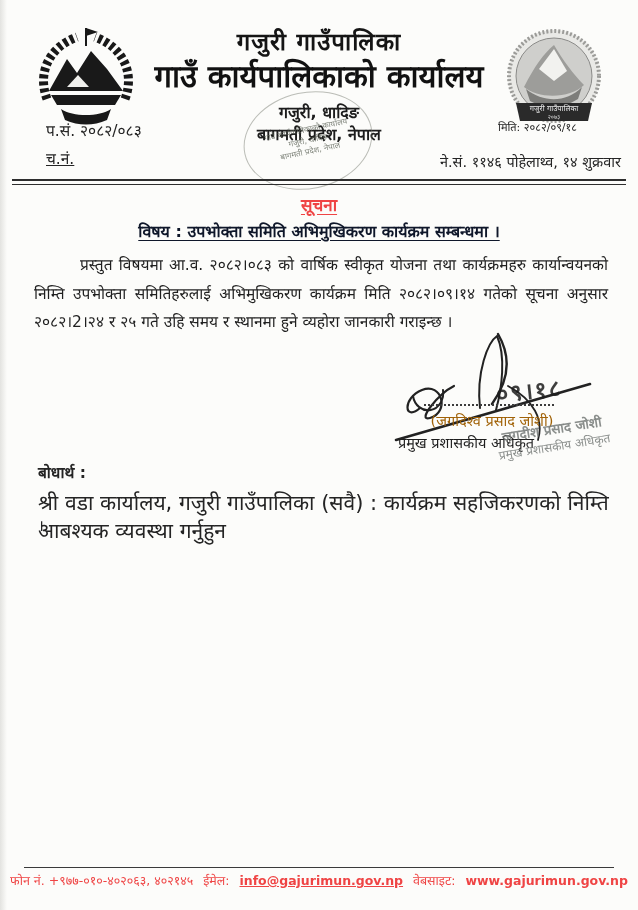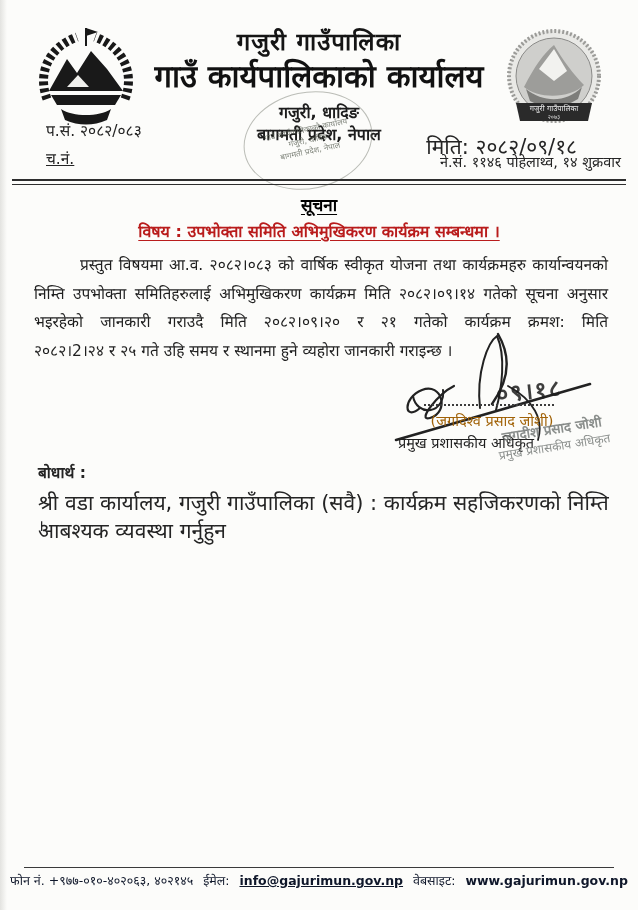--- a/index.html
+++ b/index.html
@@ -17,40 +17,40 @@
   .abs{position:absolute;}
   .ctr{left:0;right:0;text-align:center;}
 
   
   .muni-name{top:24px;font-size:24px;font-weight:bold;color:#151515;letter-spacing:1px;}
   .office-name{top:54px;font-size:31px;font-weight:bold;color:#111;}
   .addr1{top:101px;font-size:16px;font-weight:bold;color:#1c1c1c;}
   .addr2{top:123px;font-size:16px;font-weight:bold;color:#1c1c1c;}
   .ref-no{left:46px;top:119px;font-size:15.5px;}
   .ch-no{left:46px;top:147px;font-size:15.5px;text-decoration:underline;}
-  .date-line{right:61px;top:132px;font-size:21px;}
+  .date-line{right:61px;top:119px;font-size:11px;}
   .ns-line{right:17px;top:151px;font-size:14.5px;text-align:center;}
   .double-rule{
     left:12px;right:12px;top:179px;height:3px;
     border-top:2.5px solid #2e2e2e;border-bottom:1.2px solid #2e2e2e;
   }
   .emblem-left{left:33px;top:25px;width:106px;height:102px;}
   .seal-right{left:504px;top:27px;width:100px;height:104px;}
   .round-stamp{
     left:243px;top:92px;width:130px;height:97px;
     border:1.5px solid rgba(108,114,102,0.45);border-radius:50%;
     transform:rotate(-12deg);
     display:flex;flex-direction:column;justify-content:center;align-items:center;
     font-size:8px;line-height:11px;color:rgba(92,99,88,0.8);text-align:center;
     padding:4px;box-sizing:border-box;
   }
 
   
-  .notice-title{top:193px;font-size:17px;font-weight:bold;text-decoration:underline;text-underline-offset:3px;color:#000000;}
-  .subject{top:220px;font-size:16px;font-weight:bold;text-decoration:underline;text-underline-offset:3px;color:#b91c1c;}
+  .notice-title{top:193px;font-size:17px;font-weight:bold;text-decoration:underline;text-underline-offset:3px;color:#ef4444;}
+  .subject{top:220px;font-size:16px;font-weight:bold;text-decoration:underline;text-underline-offset:3px;color:#0f172a;}
   .body-block{left:34px;top:251px;width:574px;font-size:15.5px;line-height:28.5px;color:#1f1f1f;}
   .body-line.just{text-align:justify;text-align-last:justify;}
   .body-line.first{padding-left:46px;}
 
   
   .pen-svg{left:358px;top:328px;width:282px;height:152px;}
   .sig-dots{left:424px;top:404px;width:130px;border-top:2px dotted #3c3c3c;height:0;}
   .sig-name{left:404px;top:410px;width:176px;text-align:center;font-size:14.5px;color:#a16207;}
   .sig-desig{left:366px;top:432px;width:200px;text-align:center;font-size:14.5px;color:#1e1e1e;}
   .hand-date{left:496px;top:374px;font-size:23px;font-weight:bold;color:#1d1d1d;transform:rotate(-6deg);letter-spacing:2px;opacity:.85;}
@@ -61,21 +61,21 @@
   .stamp-overlay .l1{font-size:13.5px;font-weight:bold;}
   .stamp-overlay .l2{font-size:12px;}
 
   
   .cc-label{left:38px;top:461px;font-size:15.5px;font-weight:bold;}
   .cc-line{left:38px;top:488px;width:572px;font-size:21px;}
   .cc-end{left:38px;top:514px;font-size:15.5px;}
 
   
   .footer-rule{left:24px;right:24px;top:867px;border-top:1.5px solid #3a3a3a;height:0;}
-  .footer-text{top:872px;font-size:12.5px;color:#0f172a;}
+  .footer-text{top:872px;font-size:12.5px;color:#ef4444;}
   .footer-text .email{font-weight:bold;text-decoration:underline;}
   .footer-text .web{font-weight:bold;}
   .footer-text span{margin:0 3px;}
 </style>
 </head>
 <body>
 
 <div class="page">
 
   <div class="abs emblem-left">
@@ -122,21 +122,20 @@
   <div class="abs ns-line">ने.सं. ११४६ पोहेलाथ्व, १४ शुक्रवार</div>
 
   <div class="abs double-rule"></div>
 
   <div class="abs ctr notice-title">सूचना</div>
   <div class="abs ctr subject">विषय : उपभोक्ता समिति अभिमुखिकरण कार्यक्रम सम्बन्धमा ।</div>
 
   <div class="abs body-block">
     <div class="body-line just first">प्रस्तुत विषयमा आ.व. २०८२।०८३ को वार्षिक स्वीकृत योजना तथा कार्यक्रमहरु कार्यान्वयनको</div>
     <div class="body-line just">निम्ति उपभोक्ता समितिहरुलाई अभिमुखिकरण कार्यक्रम मिति २०८२।०९।१४ गतेको सूचना अनुसार</div>
-    <div class="body-line just">भइरहेको जानकारी गराउदै मिति २०८२।०९।२० र २१ गतेको कार्यक्रम क्रमश: मिति</div>
     <div class="body-line">२०८२।2।२४ र २५ गते उहि समय र स्थानमा हुने व्यहोरा जानकारी गराइन्छ ।</div>
   </div>
 
   <svg class="abs pen-svg" viewBox="0 0 282 152">
     <path d="M140 6 C154 30 150 54 134 76" fill="none" stroke="#222" stroke-width="2.4" stroke-linecap="round"></path>
     <path d="M122 80 C118 44 130 14 139 8 C148 28 144 60 138 82" fill="none" stroke="#222" stroke-width="2" stroke-linecap="round"></path>
     <path d="M62 80 C46 94 44 70 64 62 C84 54 92 84 72 90 C58 94 80 66 96 58" fill="none" stroke="#222" stroke-width="2.2" stroke-linecap="round"></path>
     <path d="M55 68 a15 17 0 1 0 30 -6" fill="none" stroke="#222" stroke-width="2" stroke-linecap="round"></path>
     <path d="M38 112 L232 56" fill="none" stroke="#222" stroke-width="2.6" stroke-linecap="round"></path>
     <path d="M150 58 C176 72 186 92 180 112" fill="none" stroke="#222" stroke-width="1.8" stroke-linecap="round"></path>

